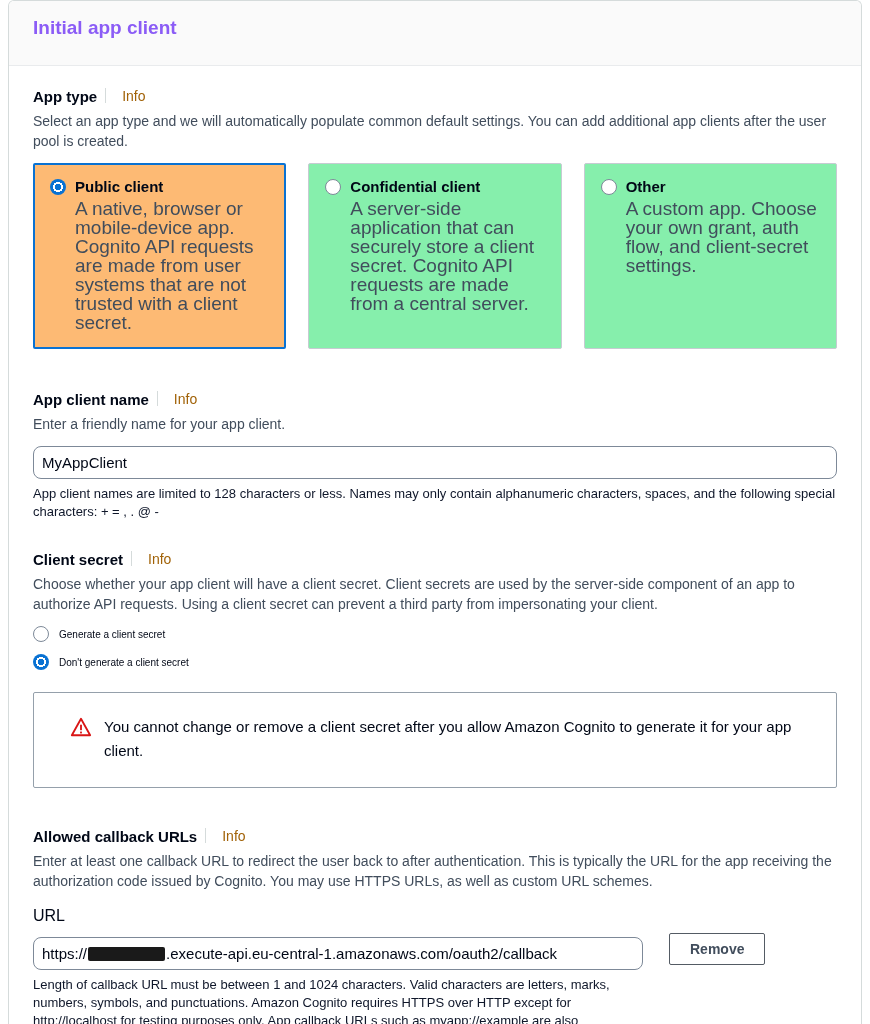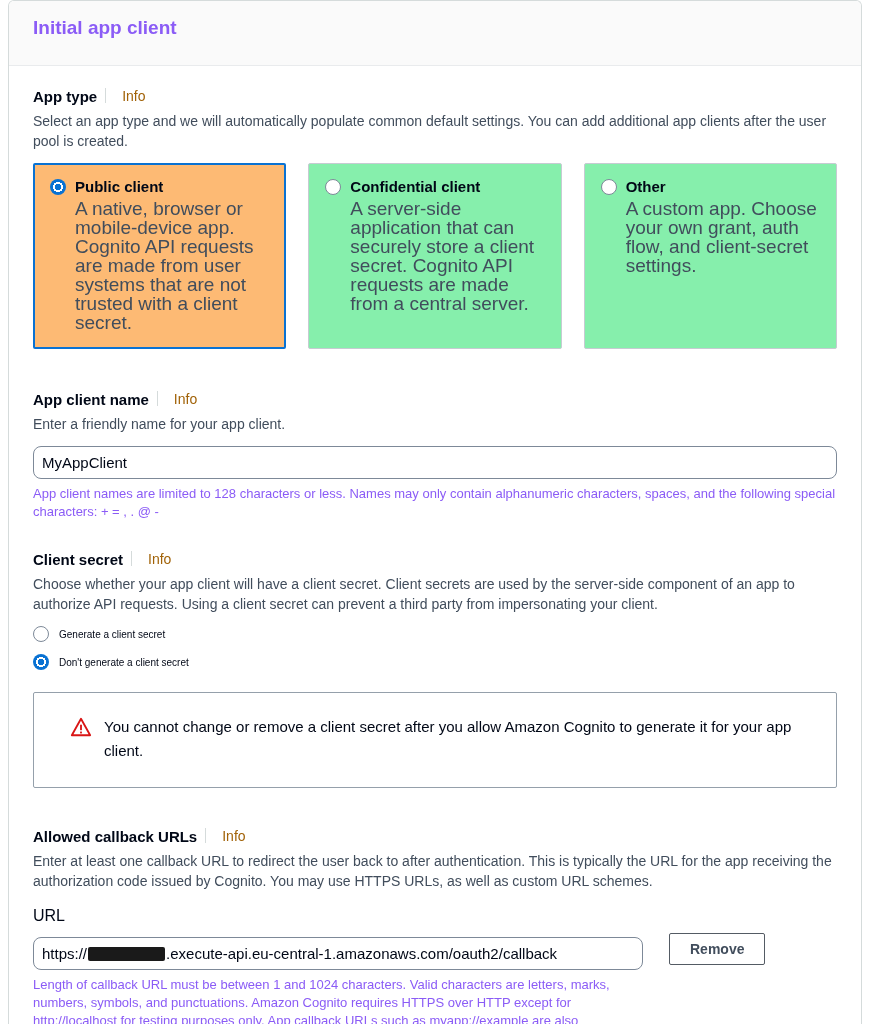--- a/index.html
+++ b/index.html
@@ -66,21 +66,21 @@
   }
   .field-desc {
     font-size: 14px;
     line-height: 20px;
     color: #414d5c;
     max-width: 800px;
   }
   .constraint {
     font-size: 13px;
     line-height: 18px;
-    color: #8b5cf6;
+    color: #0f172a;
     margin-top: 6px;
   }
 
   
   .cards {
     display: flex;
     gap: 22px;
     margin-top: 12px;
   }
   .card {

